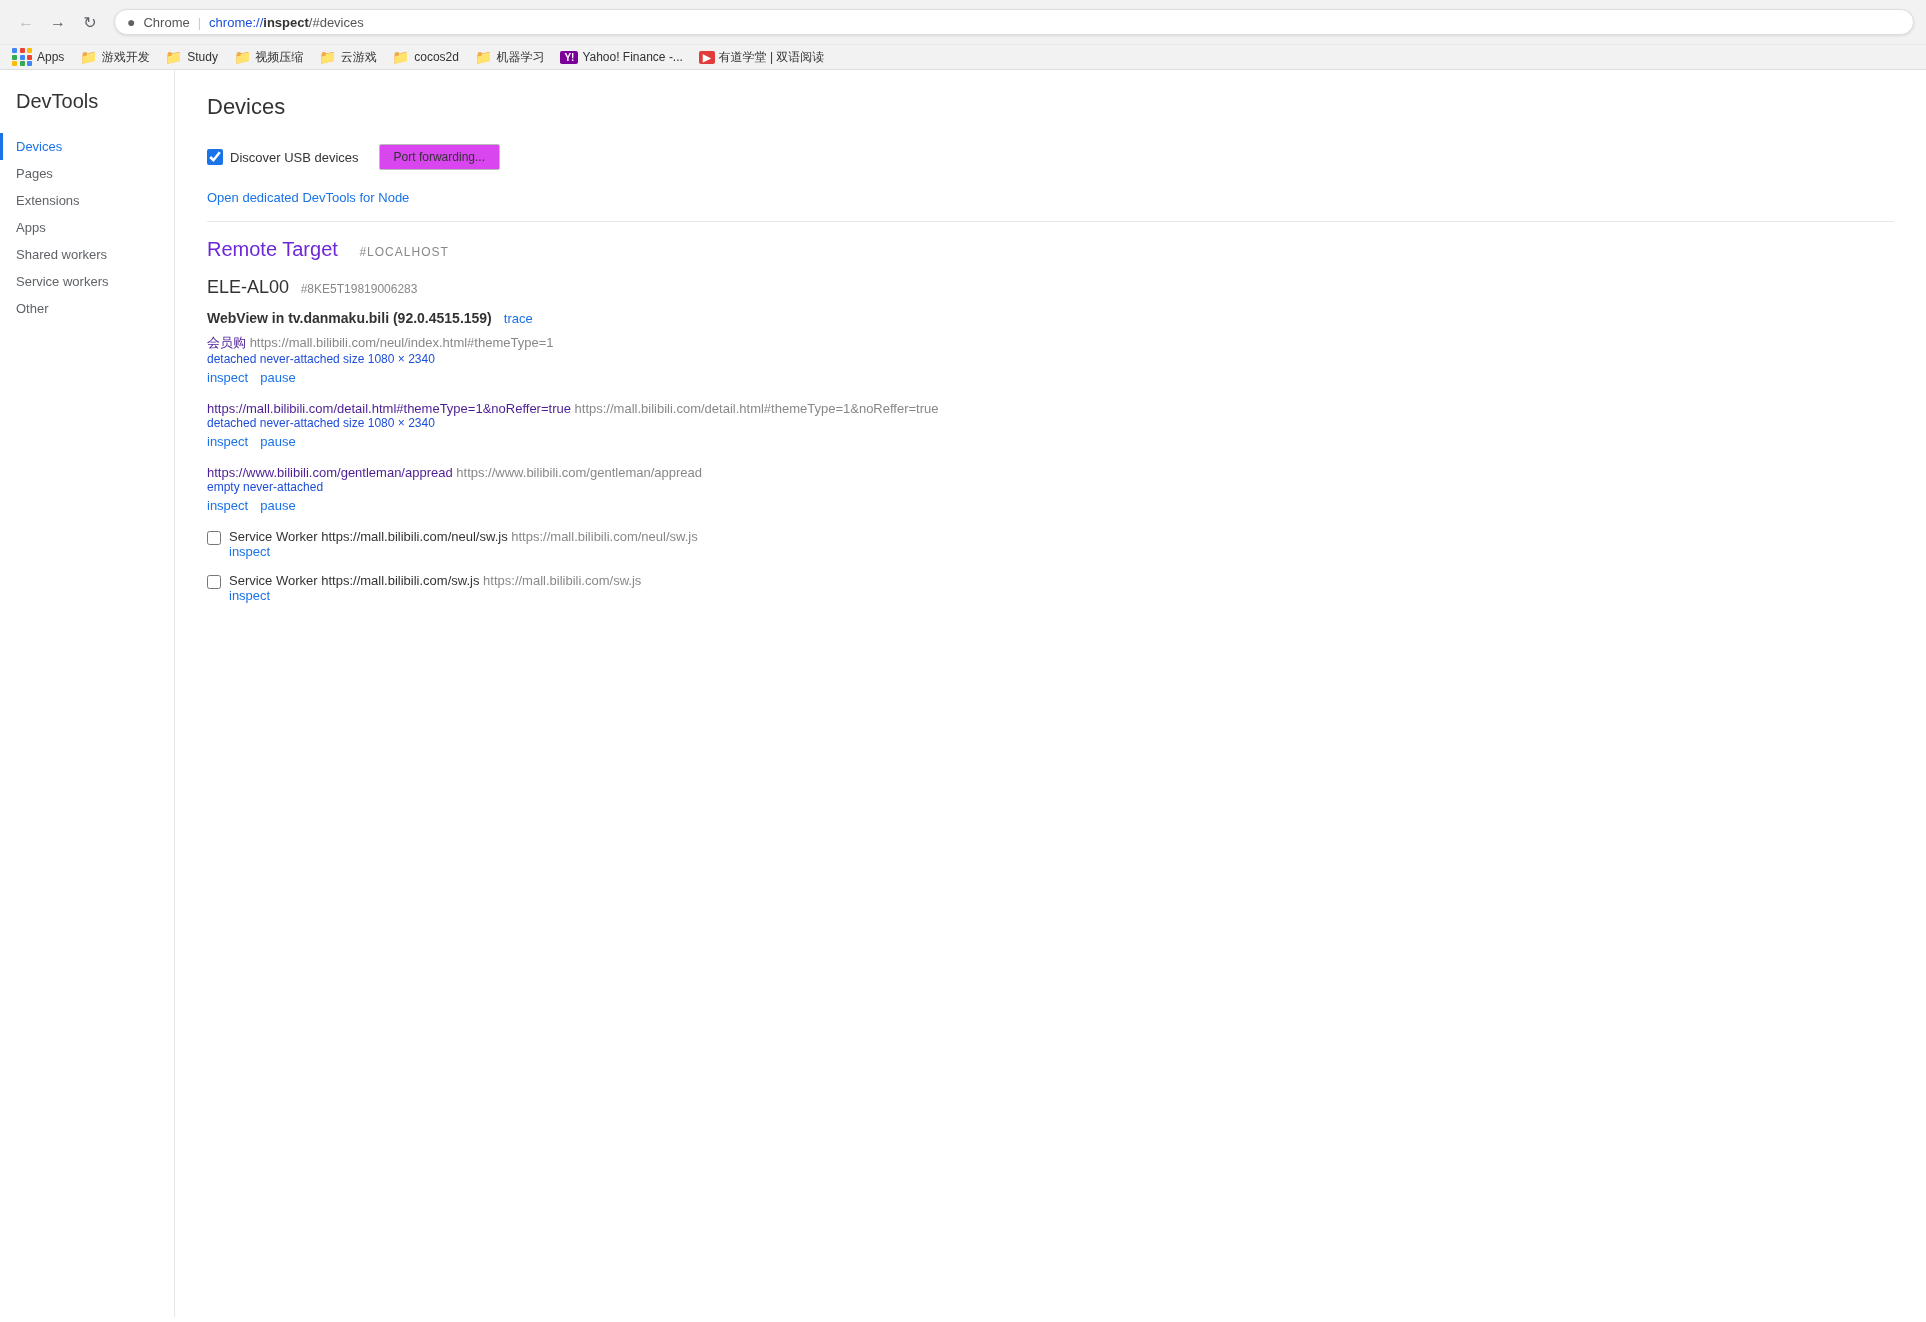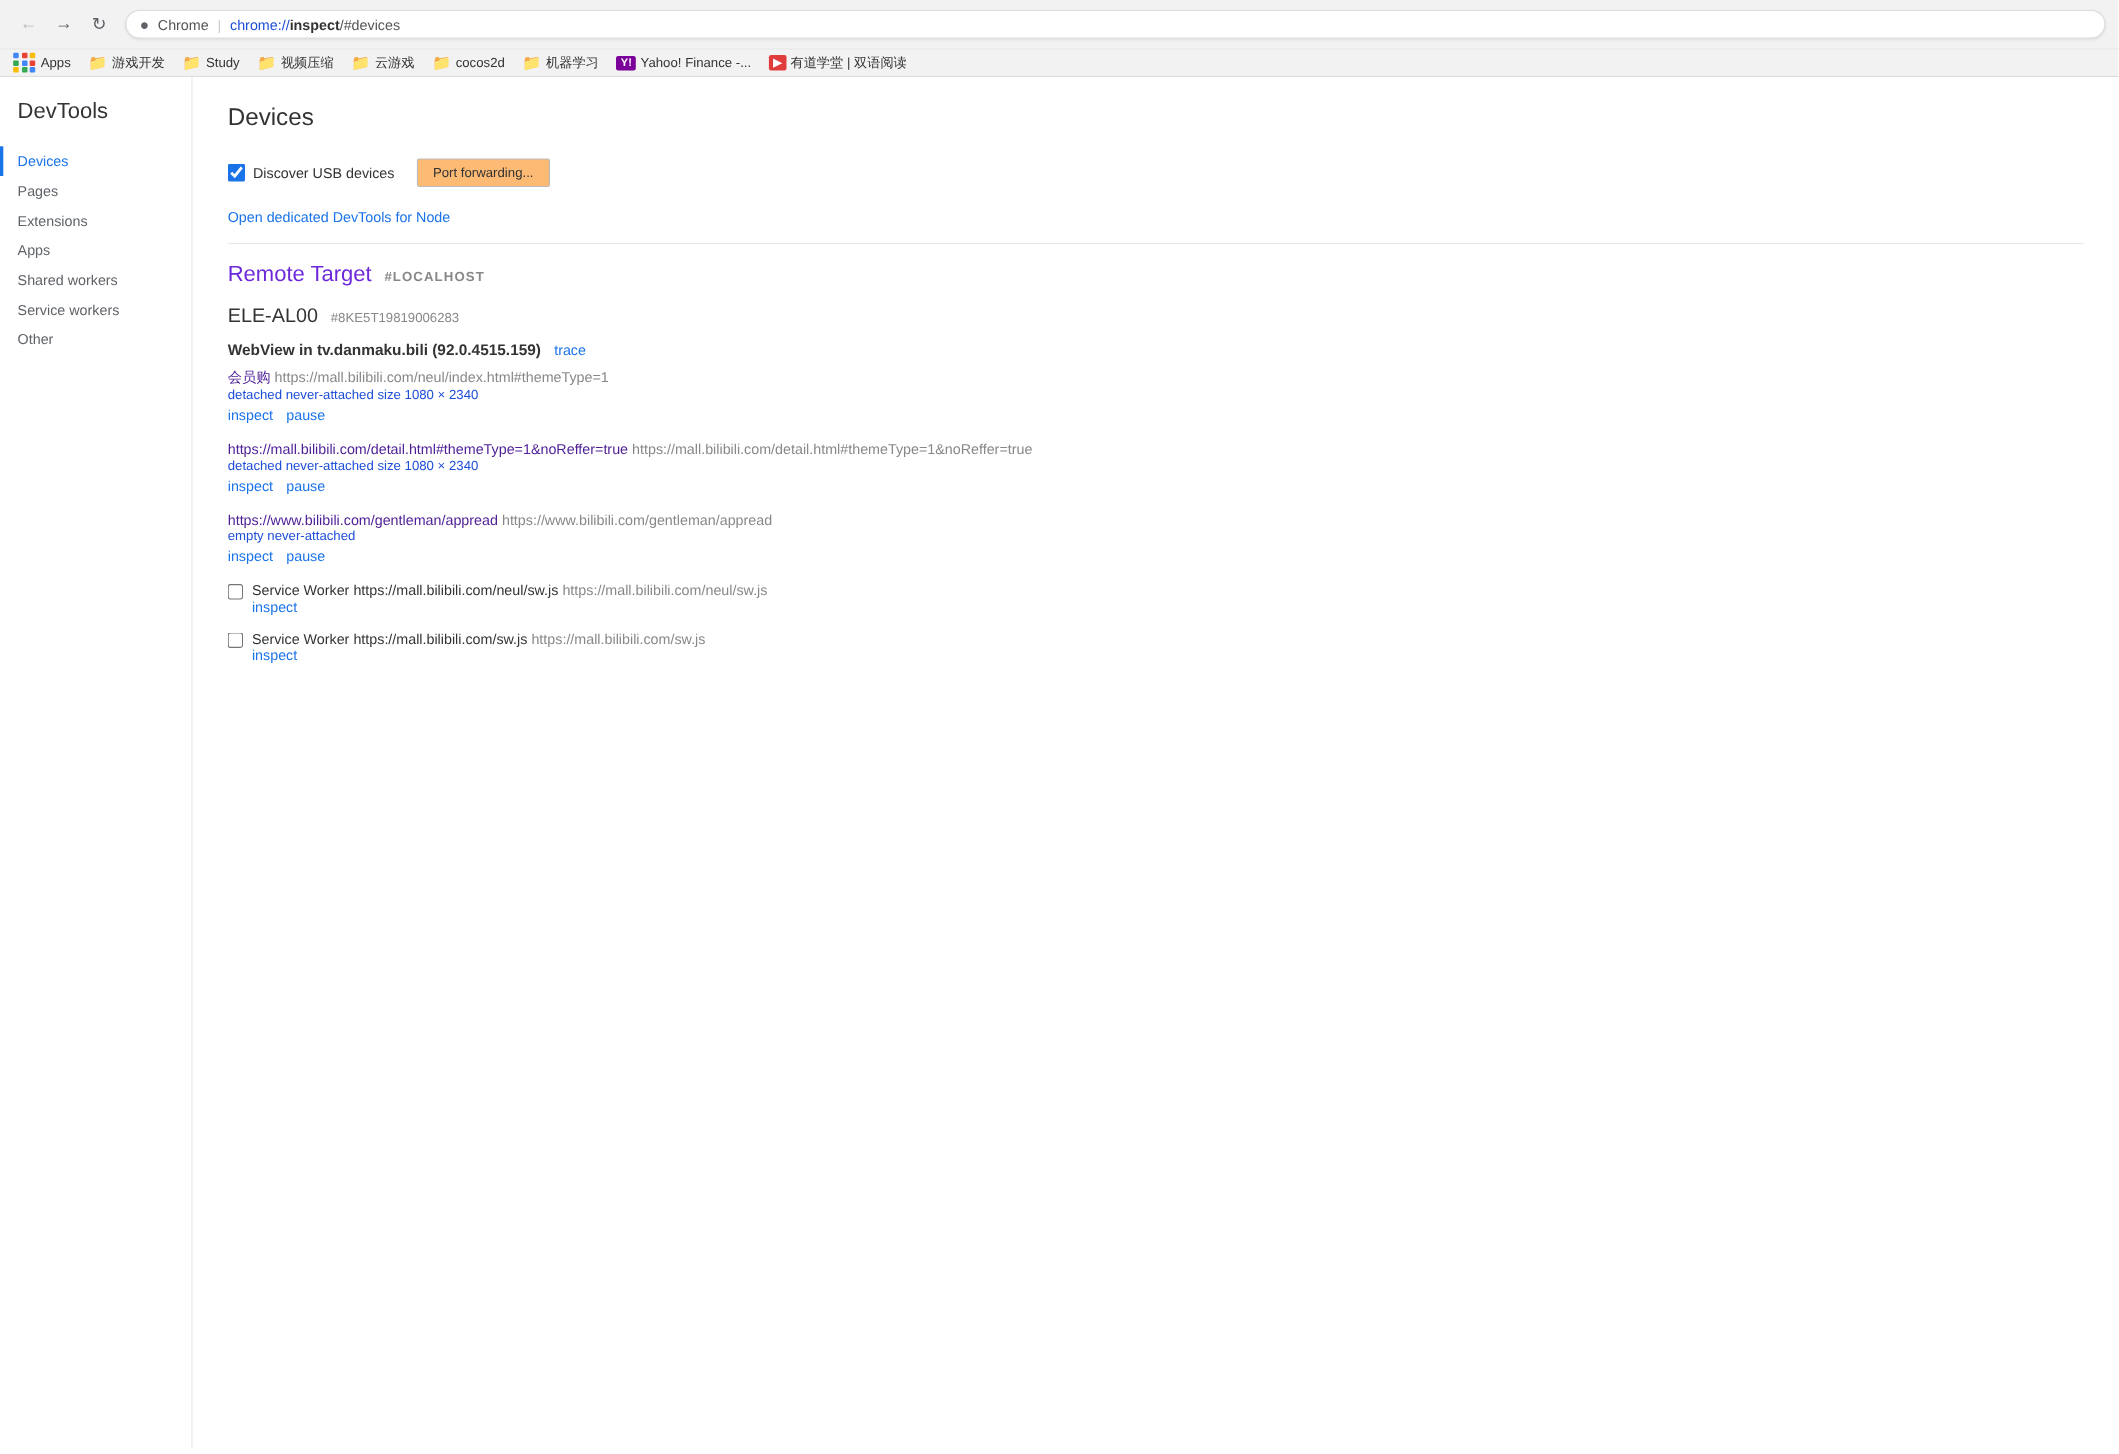--- a/index.html
+++ b/index.html
@@ -44,29 +44,29 @@
     .sidebar-item.active::before { content: ''; position: absolute; left: 0; top: 0; bottom: 0; width: 3px; background: #1a73e8; }
 
     
     .content { flex: 1; padding: 24px 32px; overflow-y: auto; }
     .content-title { font-size: 22px; font-weight: 400; color: #333; margin-bottom: 24px; }
 
     
     .option-row { display: flex; align-items: center; margin-bottom: 20px; gap: 20px; }
     .checkbox-label { display: flex; align-items: flex-end; gap: 7px; font-size: 13px; color: #333; }
     .checkbox-input { width: 16px; height: 16px; accent-color: #1a73e8; }
-    .option-btn { border: 1px solid #bbb; background: #fdba74; padding: 5px 14px; font-size: 12px; cursor: pointer; border-radius: 2px; color: #333; }
+    .option-btn { border: 1px solid #bbb; background: #d946ef; padding: 5px 14px; font-size: 12px; cursor: pointer; border-radius: 2px; color: #333; }
 
     .devtools-link { color: #1a73e8; text-decoration: none; font-size: 13px; cursor: pointer; }
 
     .divider { border: none; border-top: 1px solid #e8e8e8; margin: 16px 0; }
 
     
     .remote-target-header { font-size: 20px; font-weight: 400; color: #6d28d9; margin-bottom: 4px; }
-    .remote-target-sub { font-size: 12px; color: #888; letter-spacing: 1px; margin-left: 8px; font-weight: bold; }
+    .remote-target-sub { font-size: 12px; color: #888; letter-spacing: 1px; margin-left: 18px; }
     .device-name { font-size: 18px; font-weight: 400; color: #333; margin: 12px 0 4px 0; }
     .device-id { font-size: 12px; color: #888; margin-left: 8px; }
 
     .webview-header { font-size: 14px; font-weight: bold; color: #333; margin: 12px 0 8px 0; display: flex; align-items: center; gap: 12px; }
     .trace-link { color: #1a73e8; font-weight: normal; font-size: 13px; cursor: pointer; }
 
     .target-entry { margin-bottom: 16px; padding-left: 0; }
     .target-title { font-size: 13px; color: #4c1d95; margin-bottom: 2px; }
     .target-url { color: #888; font-size: 13px; }
     .target-meta { color: #1d4ed8; font-size: 12px; margin-bottom: 4px; }

